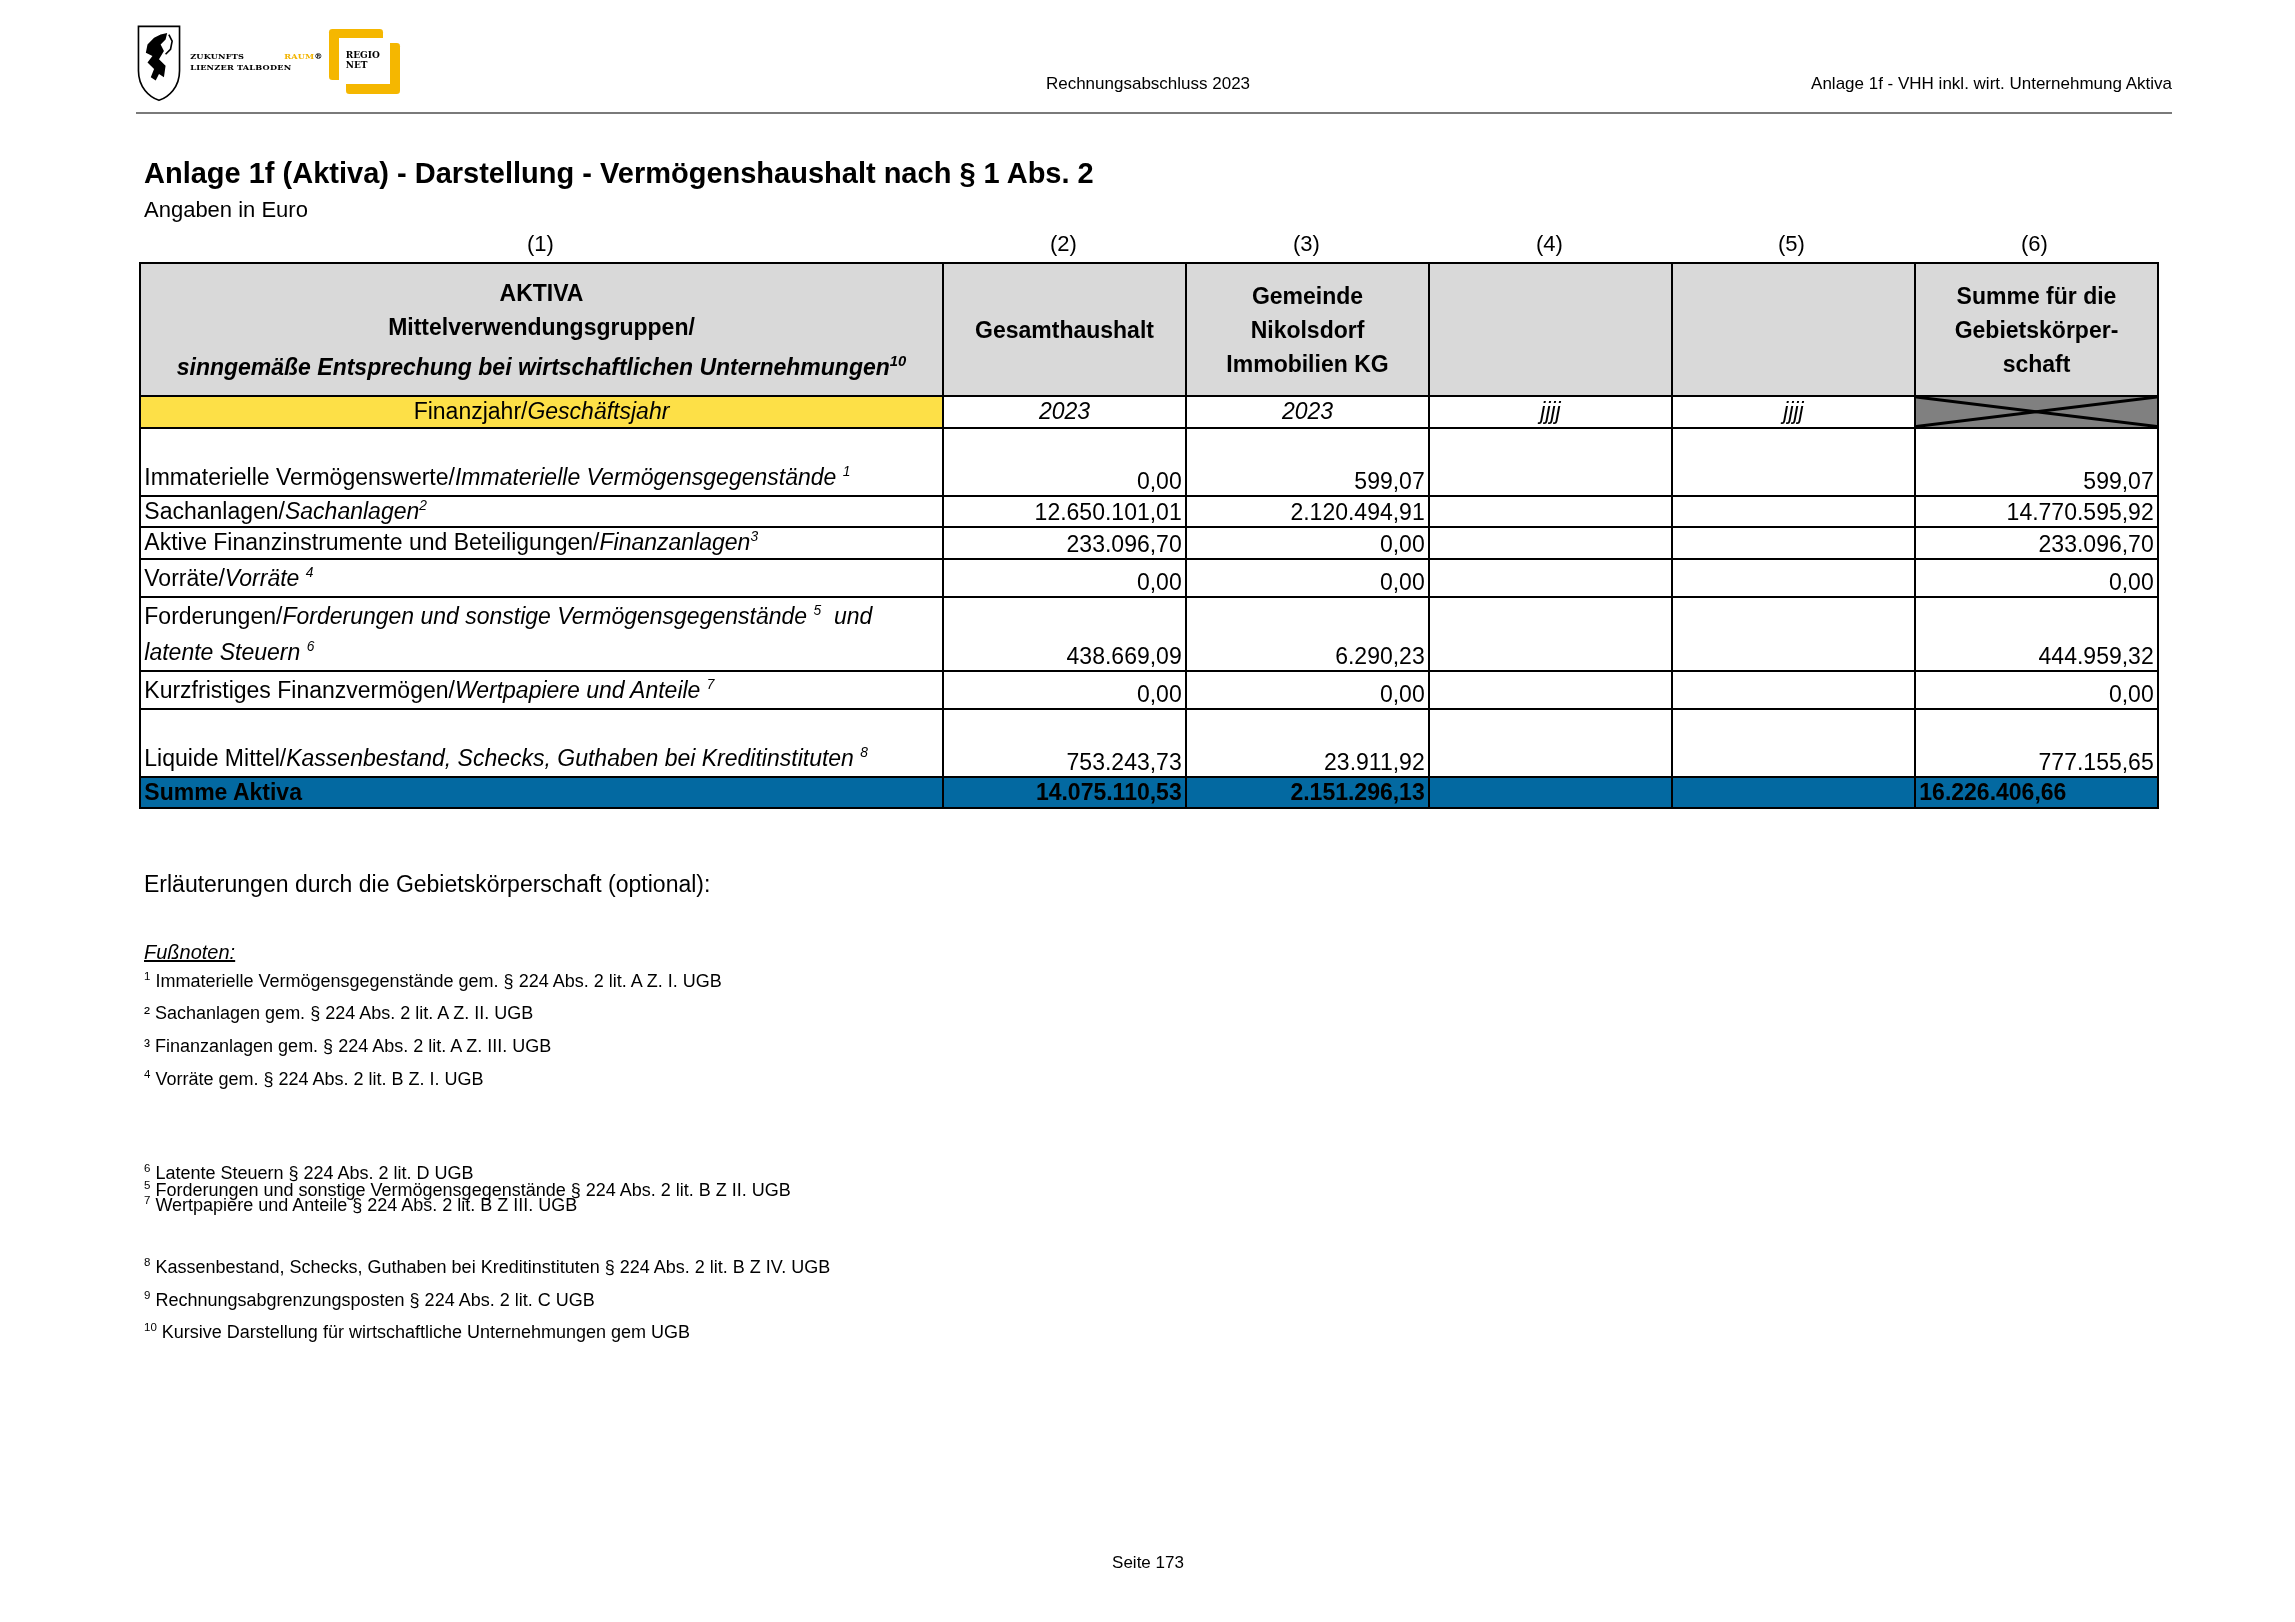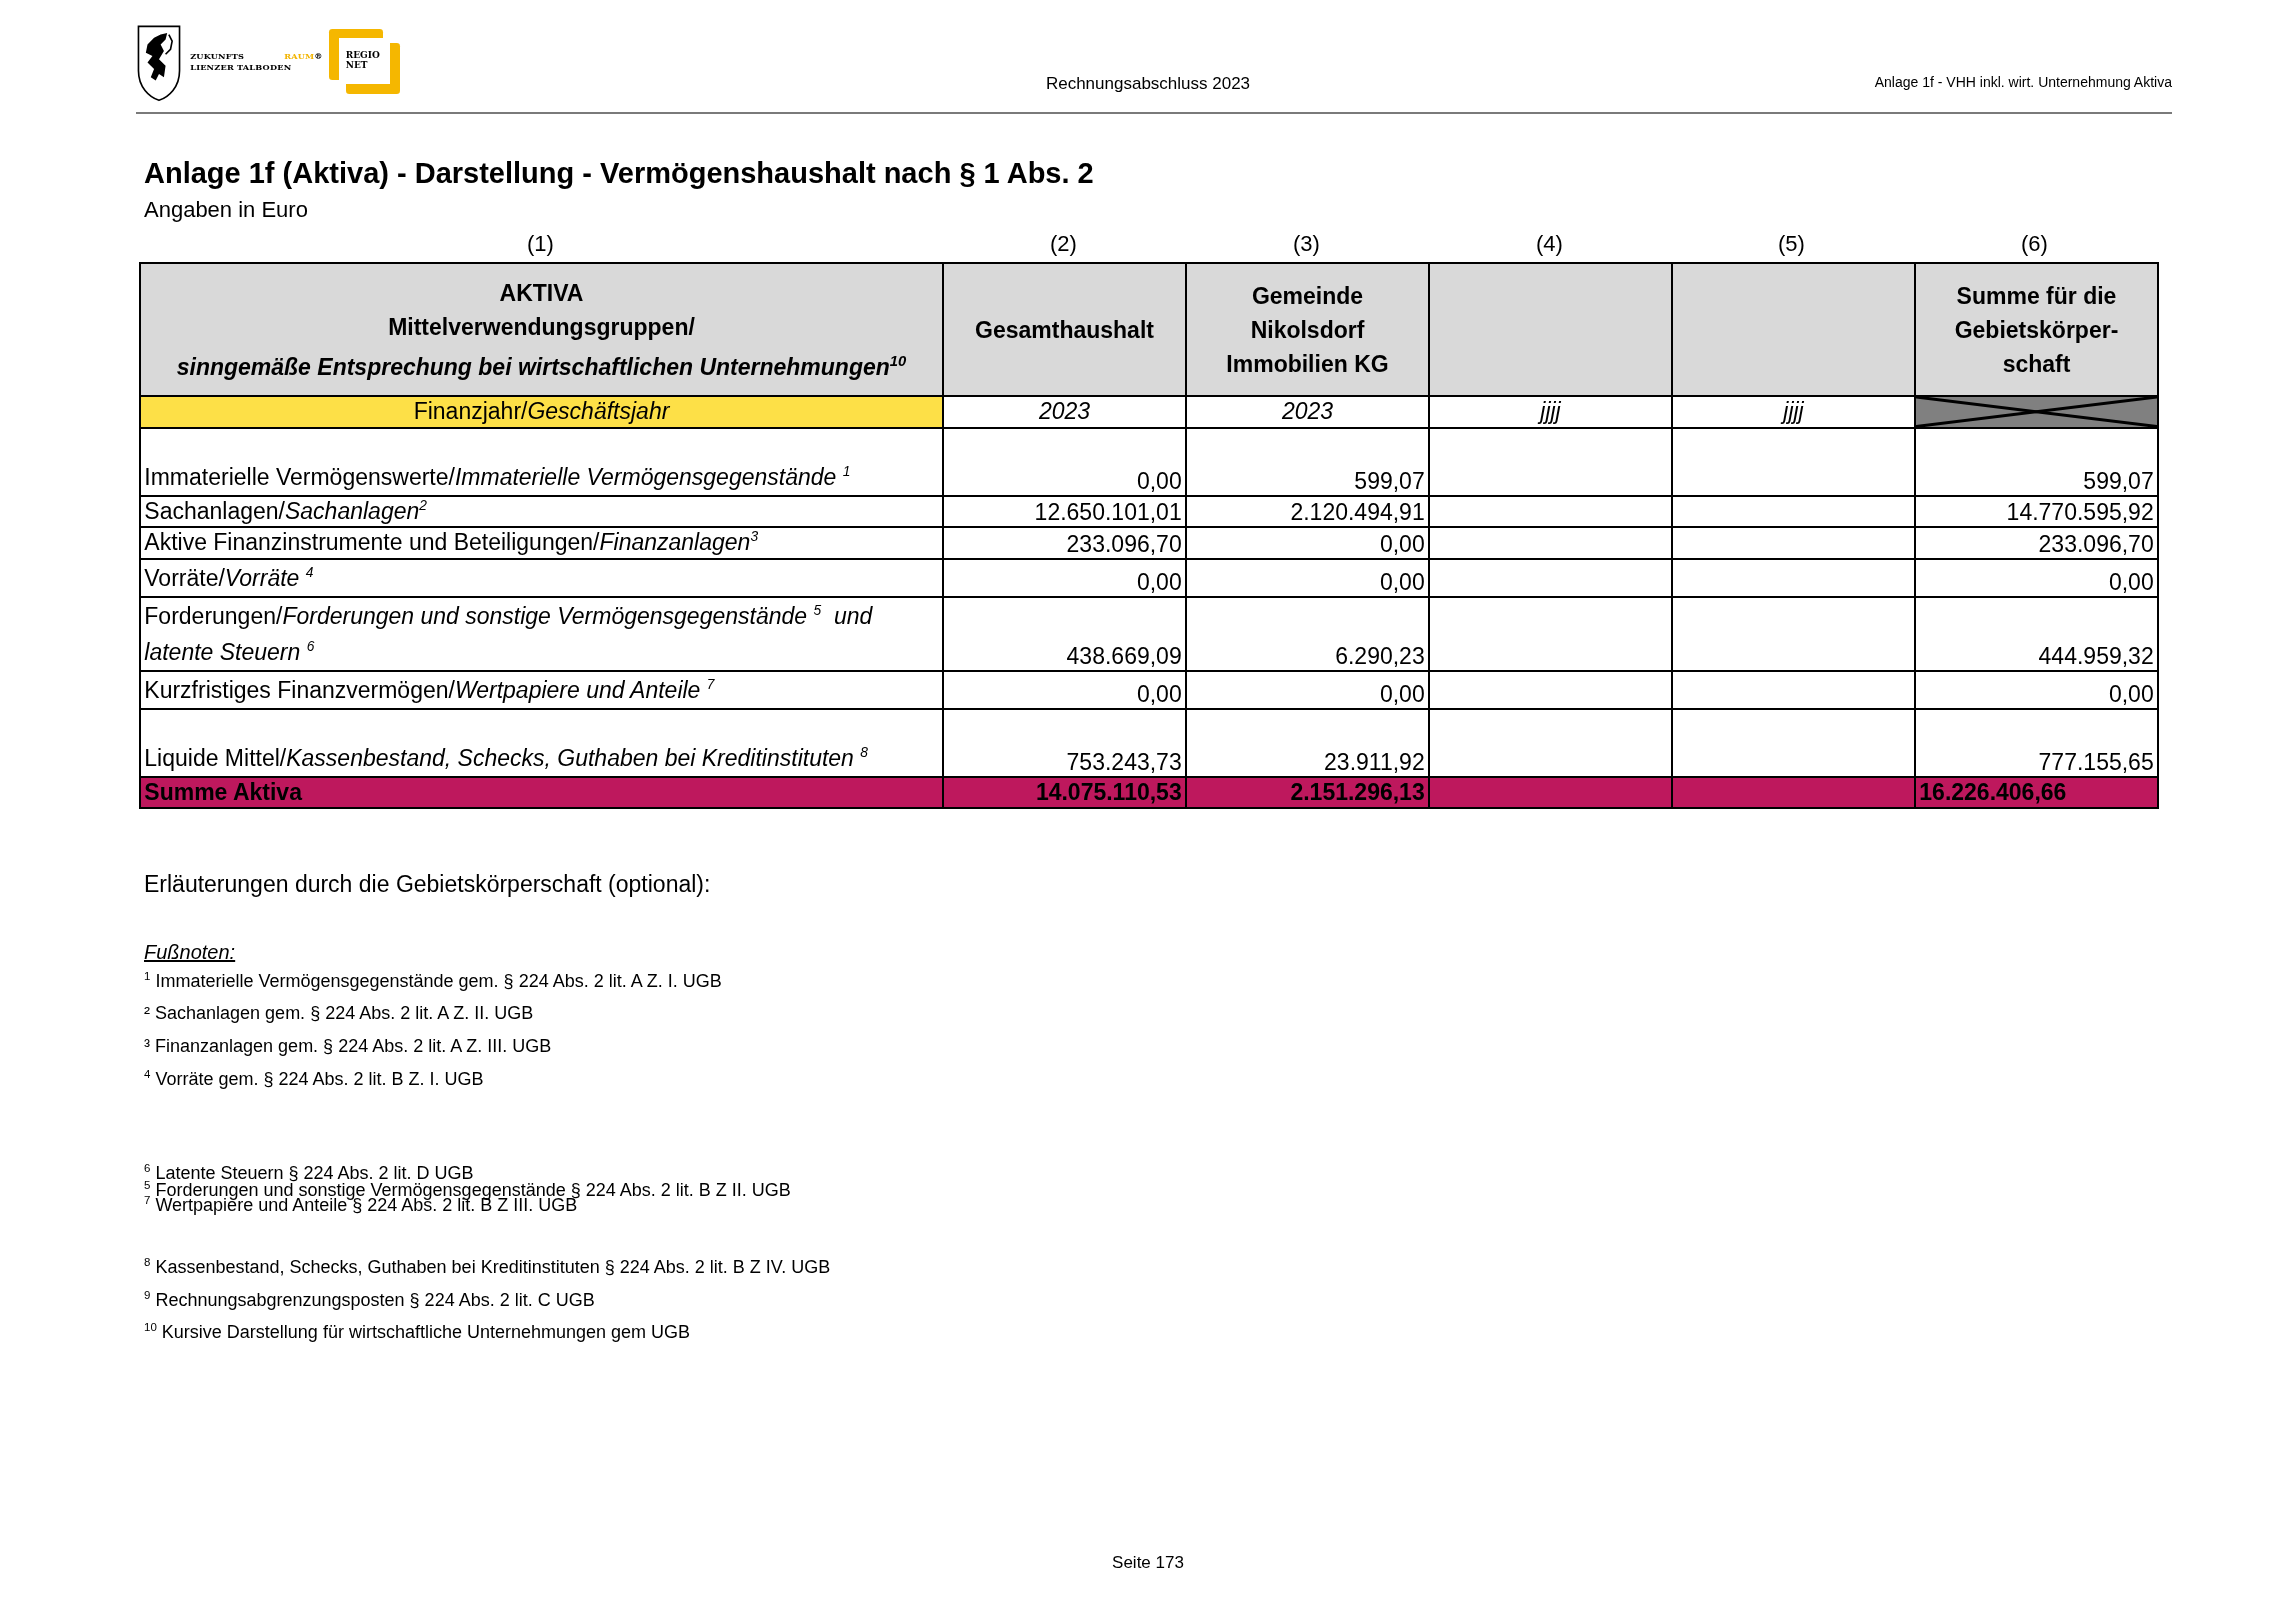--- a/index.html
+++ b/index.html
@@ -10,41 +10,41 @@
     .header-logos { position: absolute; left: 136px; top: 21px; height: 82px; display: flex; align-items: center; }
     .coat { width: 46px; height: 79px; }
     .brand-text { margin-left: 8.2px; font-family: "DejaVu Serif", serif; font-weight: bold; font-size: 8.2px; line-height: 10.7px; letter-spacing: 0.2px; }
     .brand-text .raum { color: #f2b400; margin-left: 40px; }
     .regio { position: relative; width: 71px; height: 67px; margin-left: 6.6px; }
     .regio .sq1 { position: absolute; left: 0; top: 0; width: 54px; height: 51px; background: #f5b700; border-radius: 3.3px; }
     .regio .sq2 { position: absolute; left: 16.4px; top: 14.8px; width: 54px; height: 51px; background: #f5b700; border-radius: 3.3px; }
     .regio .inner { position: absolute; left: 9.8px; top: 9.8px; width: 51px; height: 46px; background: #fff; }
     .regio .label { position: absolute; left: 16.4px; top: 21px; font-family: "DejaVu Serif", serif; font-weight: bold; font-size: 9px; line-height: 10.7px; }
     .running-center { position: absolute; left: 984px; width: 328px; top: 74px; text-align: center; font-size: 17px; }
-    .running-right { position: absolute; right: 123px; top: 74px; font-size: 14px; }
+    .running-right { position: absolute; right: 123px; top: 74px; font-size: 17px; }
     .header-rule { position: absolute; left: 136px; width: 2036px; top: 112px; height: 1.6px; background: #7a7a7a; }
 
     .page-title { position: absolute; left: 144px; top: 157px; font-size: 29px; font-weight: bold; }
     .units { position: absolute; left: 144px; top: 197px; font-size: 22px; }
 
     .colnums { position: absolute; left: 139px; top: 231px; width: 2017px; height: 29.5px; font-size: 22px; }
     .colnums span { position: absolute; top: 0; text-align: center; }
 
     table.fin {
       position: absolute; left: 139px; top: 262px; width: 2018px;
       border-collapse: collapse; table-layout: fixed; font-size: 23px;
     }
     table.fin td { border: 2.5px solid #000; padding: 0 3.3px; vertical-align: bottom; }
     table.fin td.num { text-align: right; white-space: nowrap; }
     table.fin tr.head td { background: #d9d9d9; font-weight: bold; text-align: center; vertical-align: middle; height: 131px; line-height: 34px; padding: 0 1px; }
     table.fin tr.year td { height: 29.5px; font-style: italic; text-align: center; vertical-align: middle; }
     table.fin tr.year td.lbl { background: #fde047; font-weight: normal; text-align: center; font-style: normal; }
     table.fin tr.year td.crossed { background: #808080; padding: 0; position: relative; }
     table.fin tr.year td.crossed svg { display: block; width: 100%; height: 29.5px; }
-    table.fin tr.total td { background: #be185d; font-weight: bold; height: 29.5px; vertical-align: middle; }
+    table.fin tr.total td { background: #0369a1; font-weight: bold; height: 29.5px; vertical-align: middle; }
     table.fin tr.total td.left { text-align: left; }
     td.lbl { text-align: left; vertical-align: top; line-height: 36px; }
     td.lbl sup, .fn sup { font-size: 0.6em; font-style: italic; vertical-align: super; line-height: 0; }
     td.lbl i { font-style: italic; }
     tr.h2 td { height: 66px; }
     tr.h1 td { height: 29.5px; }
     tr.h1b td { height: 34px; }
 
     .explain { position: absolute; left: 144px; top: 871px; font-size: 23px; }
 

